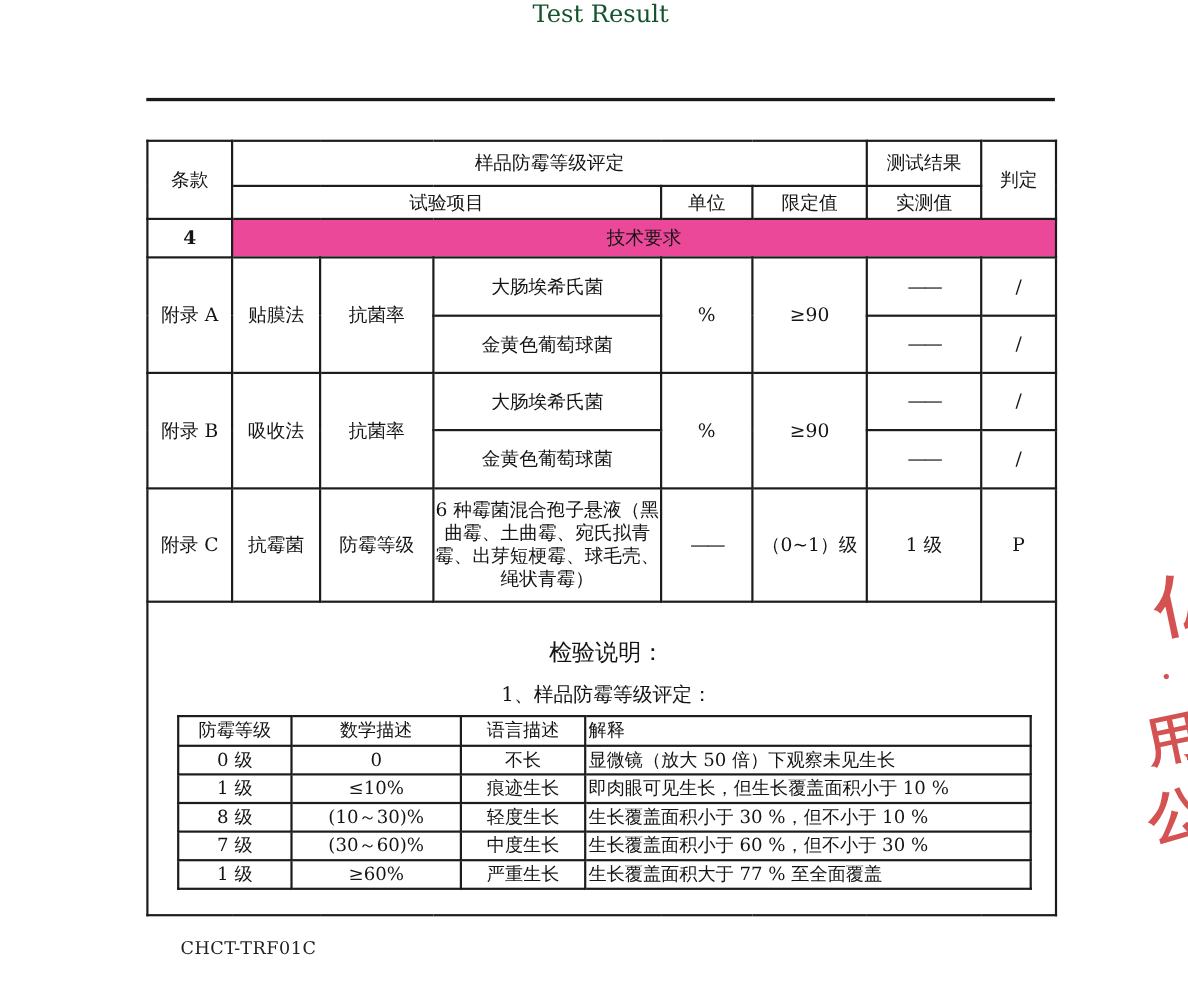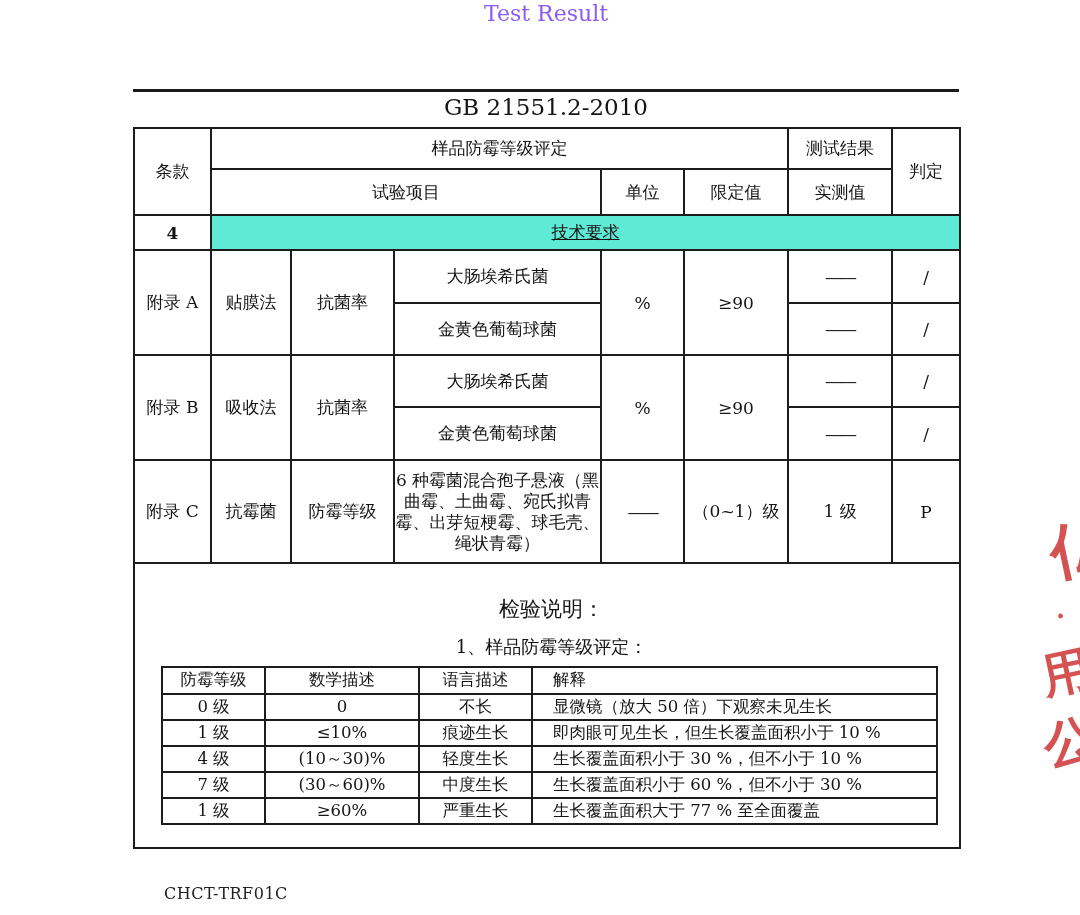--- a/index.html
+++ b/index.html
@@ -6,82 +6,81 @@
   body {
     width:1080px; height:915px; background:#ffffff;
     font-family:"DejaVu Serif","Liberation Serif",serif;
     color:#111; position:relative; overflow:hidden;
   }
   .page { position:absolute; left:0; top:0; width:1080px; height:915px; overflow:hidden; }
 
   
   .header { position:absolute; left:133px; top:0; width:826px; text-align:center; }
   .title-cn { margin-top:12px; font-size:25px; font-weight:bold; letter-spacing:4px; color:#151515; }
-  .title-en { margin-top:1px; font-size:22px; color:#8b5cf6; }
+  .title-en { margin-top:1px; font-size:22px; color:#14532d; }
   .rule { position:absolute; left:133px; top:89px; width:826px; border-top:3px solid #1a1a1a; }
   .standard { position:absolute; left:133px; top:94px; width:826px; text-align:center; font-size:23px; color:#151515; }
 
   
   table.main {
     position:absolute; left:133px; top:127px; width:826px;
     border-collapse:collapse; table-layout:fixed;
   }
   table.main td {
     border:2px solid #1c1c1c; text-align:center; vertical-align:middle;
     font-size:17px; color:#141414; padding:0; overflow:hidden;
   }
-  tr.hr1 { height:41px; } tr.hr2 { height:46px; }
+  tr.hr1 { height:41px; } tr.hr2 { height:30px; }
   tr.sec { height:35px; }
   tr.ra1 { height:53px; } tr.ra2 { height:52px; }
   tr.rb1 { height:52px; } tr.rb2 { height:53px; }
   tr.rc  { height:103px; }
   tr.notes { height:285px; }
-  td.gray { background:#5eead4; text-align:left; padding-left:10px;text-decoration:underline; }
+  td.gray { background:#ec4899; text-align:left; padding-left:10px; }
   td.clause-num { font-weight:bold; }
   td.spore { font-size:16px; line-height:21px; padding:2px 4px; }
   td.dash { color:#3a3a3a; letter-spacing:-2px; }
   td.notes-cell { text-align:left; vertical-align:top; }
 
   .notes-label { margin:8px 0 0 9px; font-size:21px; }
   .notes-item  { margin:12px 0 7px 9px; font-size:18px; }
 
   
   table.grade {
     margin-left:26px; width:775px;
     border-collapse:collapse; table-layout:fixed;
   }
   table.grade td {
     border:2px solid #1c1c1c; text-align:center; vertical-align:middle;
     font-size:16.5px; color:#141414; padding:0;
   }
   table.grade tr { height:26px; }
   table.grade tr.ghead { height:27px; }
-  table.grade td.left { text-align:left; padding-left:20px; }
-
-  
-  .footer-code { position:absolute; left:164px; top:884px; font-size:16px; letter-spacing:0.5px; color:#222; }
+  table.grade td.left { text-align:left; padding-left:2px; }
+
+  
+  .footer-code { position:absolute; left:164px; top:852px; font-size:16px; letter-spacing:0.5px; color:#222; }
 
   
   .stamp-frag { position:absolute; color:#cf3b3b; opacity:0.88; font-weight:bold;
                 transform:rotate(-12deg); line-height:1; }
   .frag0 { left:1050px; top:518px; font-size:60px; }
   .frag1 { left:1056px; top:603px; font-size:26px; }
   .frag2 { left:1042px; top:648px; font-size:48px; }
   .frag3 { left:1044px; top:716px; font-size:52px; transform:rotate(-8deg); }
 </style>
 </head>
 <body>
 
 <div class="page">
 
   <div class="header">
     <div class="title-en">Test Result</div>
   </div>
   <div class="rule"></div>
-  <div class="standard">GB 21551.2-2010</div>
 
   <table class="main">
     <colgroup>
       <col style="width:77px">
         <col style="width:80px">
         <col style="width:103px">
         <col style="width:207px">
       <col style="width:83px">
         <col style="width:104px">
         <col style="width:104px">
@@ -174,21 +173,21 @@
                 <td>不长</td>
                 <td class="left">显微镜（放大 50 倍）下观察未见生长</td>
               </tr>
               <tr>
                 <td>1 级</td>
                 <td>≤10%</td>
                 <td>痕迹生长</td>
                 <td class="left">即肉眼可见生长，但生长覆盖面积小于 10 %</td>
               </tr>
               <tr>
-                <td>4 级</td>
+                <td>8 级</td>
                 <td>(10～30)%</td>
                 <td>轻度生长</td>
                 <td class="left">生长覆盖面积小于 30 %，但不小于 10 %</td>
               </tr>
               <tr>
                 <td>7 级</td>
                 <td>(30～60)%</td>
                 <td>中度生长</td>
                 <td class="left">生长覆盖面积小于 60 %，但不小于 30 %</td>
               </tr>

